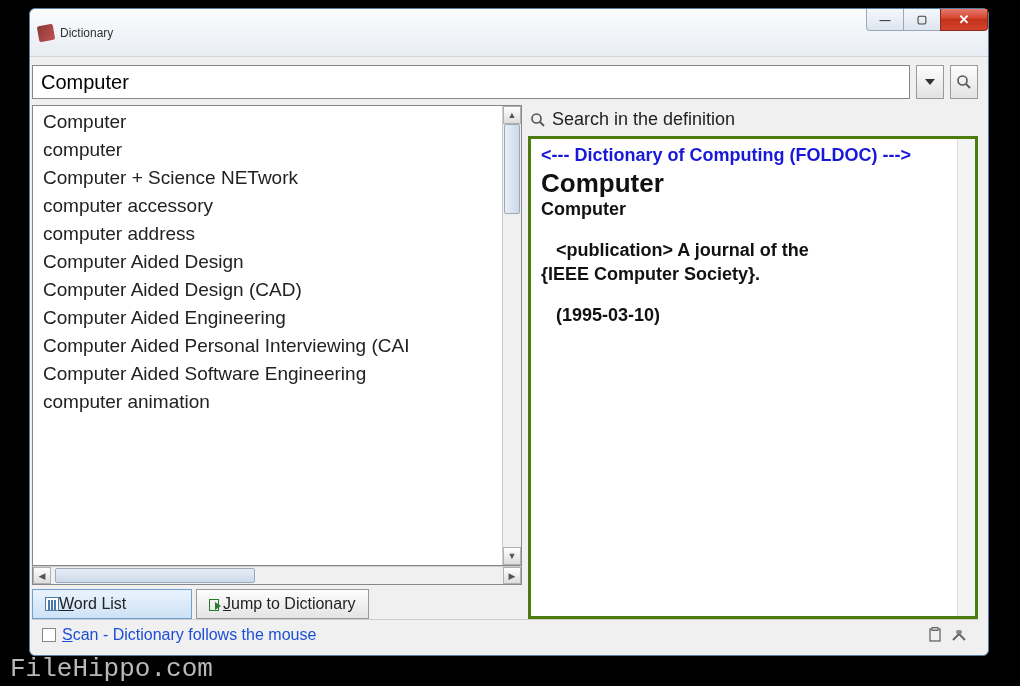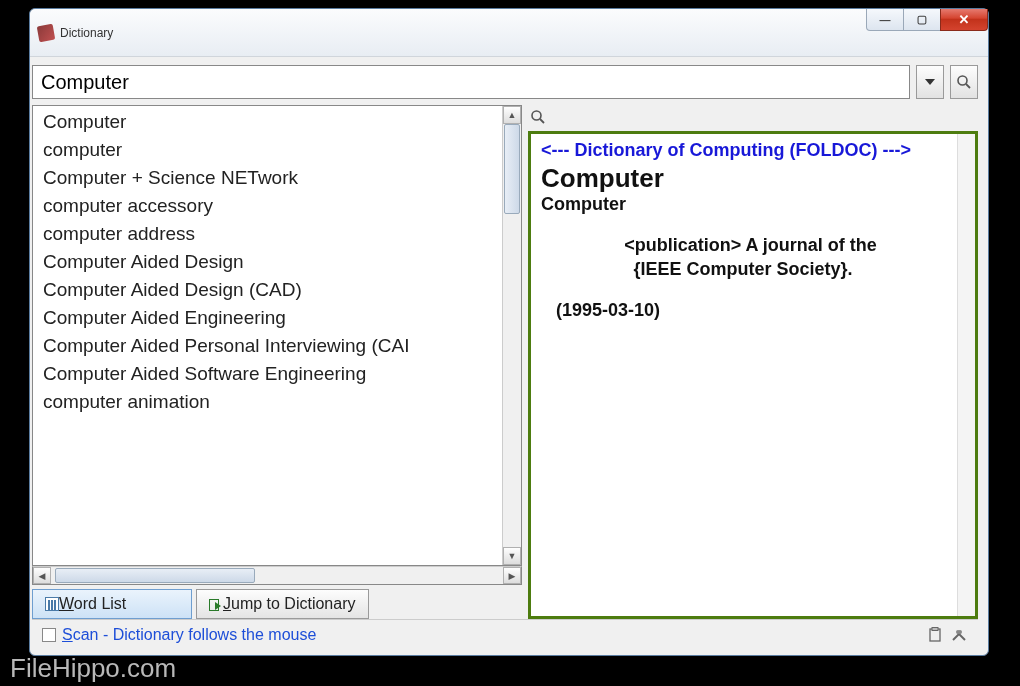--- a/index.html
+++ b/index.html
@@ -230,21 +230,21 @@
 .def-content {
   position: absolute;
   left: 0; top: 0; right: 20px; bottom: 0;
   padding: 6px 10px;
   font-size: 18px;
   color: #111;
 }
 .def-source { color: #1818d8; font-size: 18px; }
 .def-headword { font-size: 26px; margin-top: 2px; }
 .def-sub { font-size: 18px; }
-.def-body { margin-top: 18px; line-height: 1.35; text-align: center; }
+.def-body { margin-top: 18px; line-height: 1.35; }
 .def-date { margin-top: 18px; }
 .def-vscroll {
   position: absolute;
   right: 0; top: 0; bottom: 0;
   width: 18px;
   background: #f4f4f4;
   border-left: 1px solid #ddd;
 }
 .statusbar {
   height: 30px;
@@ -263,21 +263,21 @@
   background: #fff;
 }
 .status-spacer { flex: 1; }
 .status-icon { width:18px; height:18px; display:flex;align-items:center;justify-content:center; color:#555; }
 .watermark {
   position: absolute;
   left: 10px;
   bottom: 2px;
   font-size: 26px;
   color: #b8b8b8;
-  font-family: Liberation Sans, sans-serif;
+  font-family: Liberation Mono, monospace;
 }
 .mag-svg { width:16px; height:16px; }
 .underline-first::first-letter { text-decoration: underline; }
 </style>
 </head>
 <body>
 
 <div class="window">
   <div class="titlebar">
     <div class="app-icon"></div>
@@ -355,20 +355,21 @@
           </div>
         </div>
       </div>
 
       <div class="right-pane">
         <div class="search-def-row">
           <svg class="mag-svg" viewBox="0 0 16 16">
             <circle cx="6.5" cy="6.5" r="4.5" fill="none" stroke="#555" stroke-width="1.6"></circle>
             <line x1="10" y1="10" x2="14" y2="14" stroke="#555" stroke-width="1.8"></line>
           </svg>
+          <span>Search in the definition</span>
         </div>
         <div class="def-box">
           <div class="def-content">
             <div class="def-source">&lt;--- Dictionary of Computing (FOLDOC) ---&gt;</div>
             <div class="def-headword">Computer</div>
             <div class="def-sub">Computer</div>
             <div class="def-body">
               <div>&nbsp;&nbsp;&nbsp;&lt;publication&gt; A journal of the</div>
               <div>{IEEE Computer Society}.</div>
             </div>

